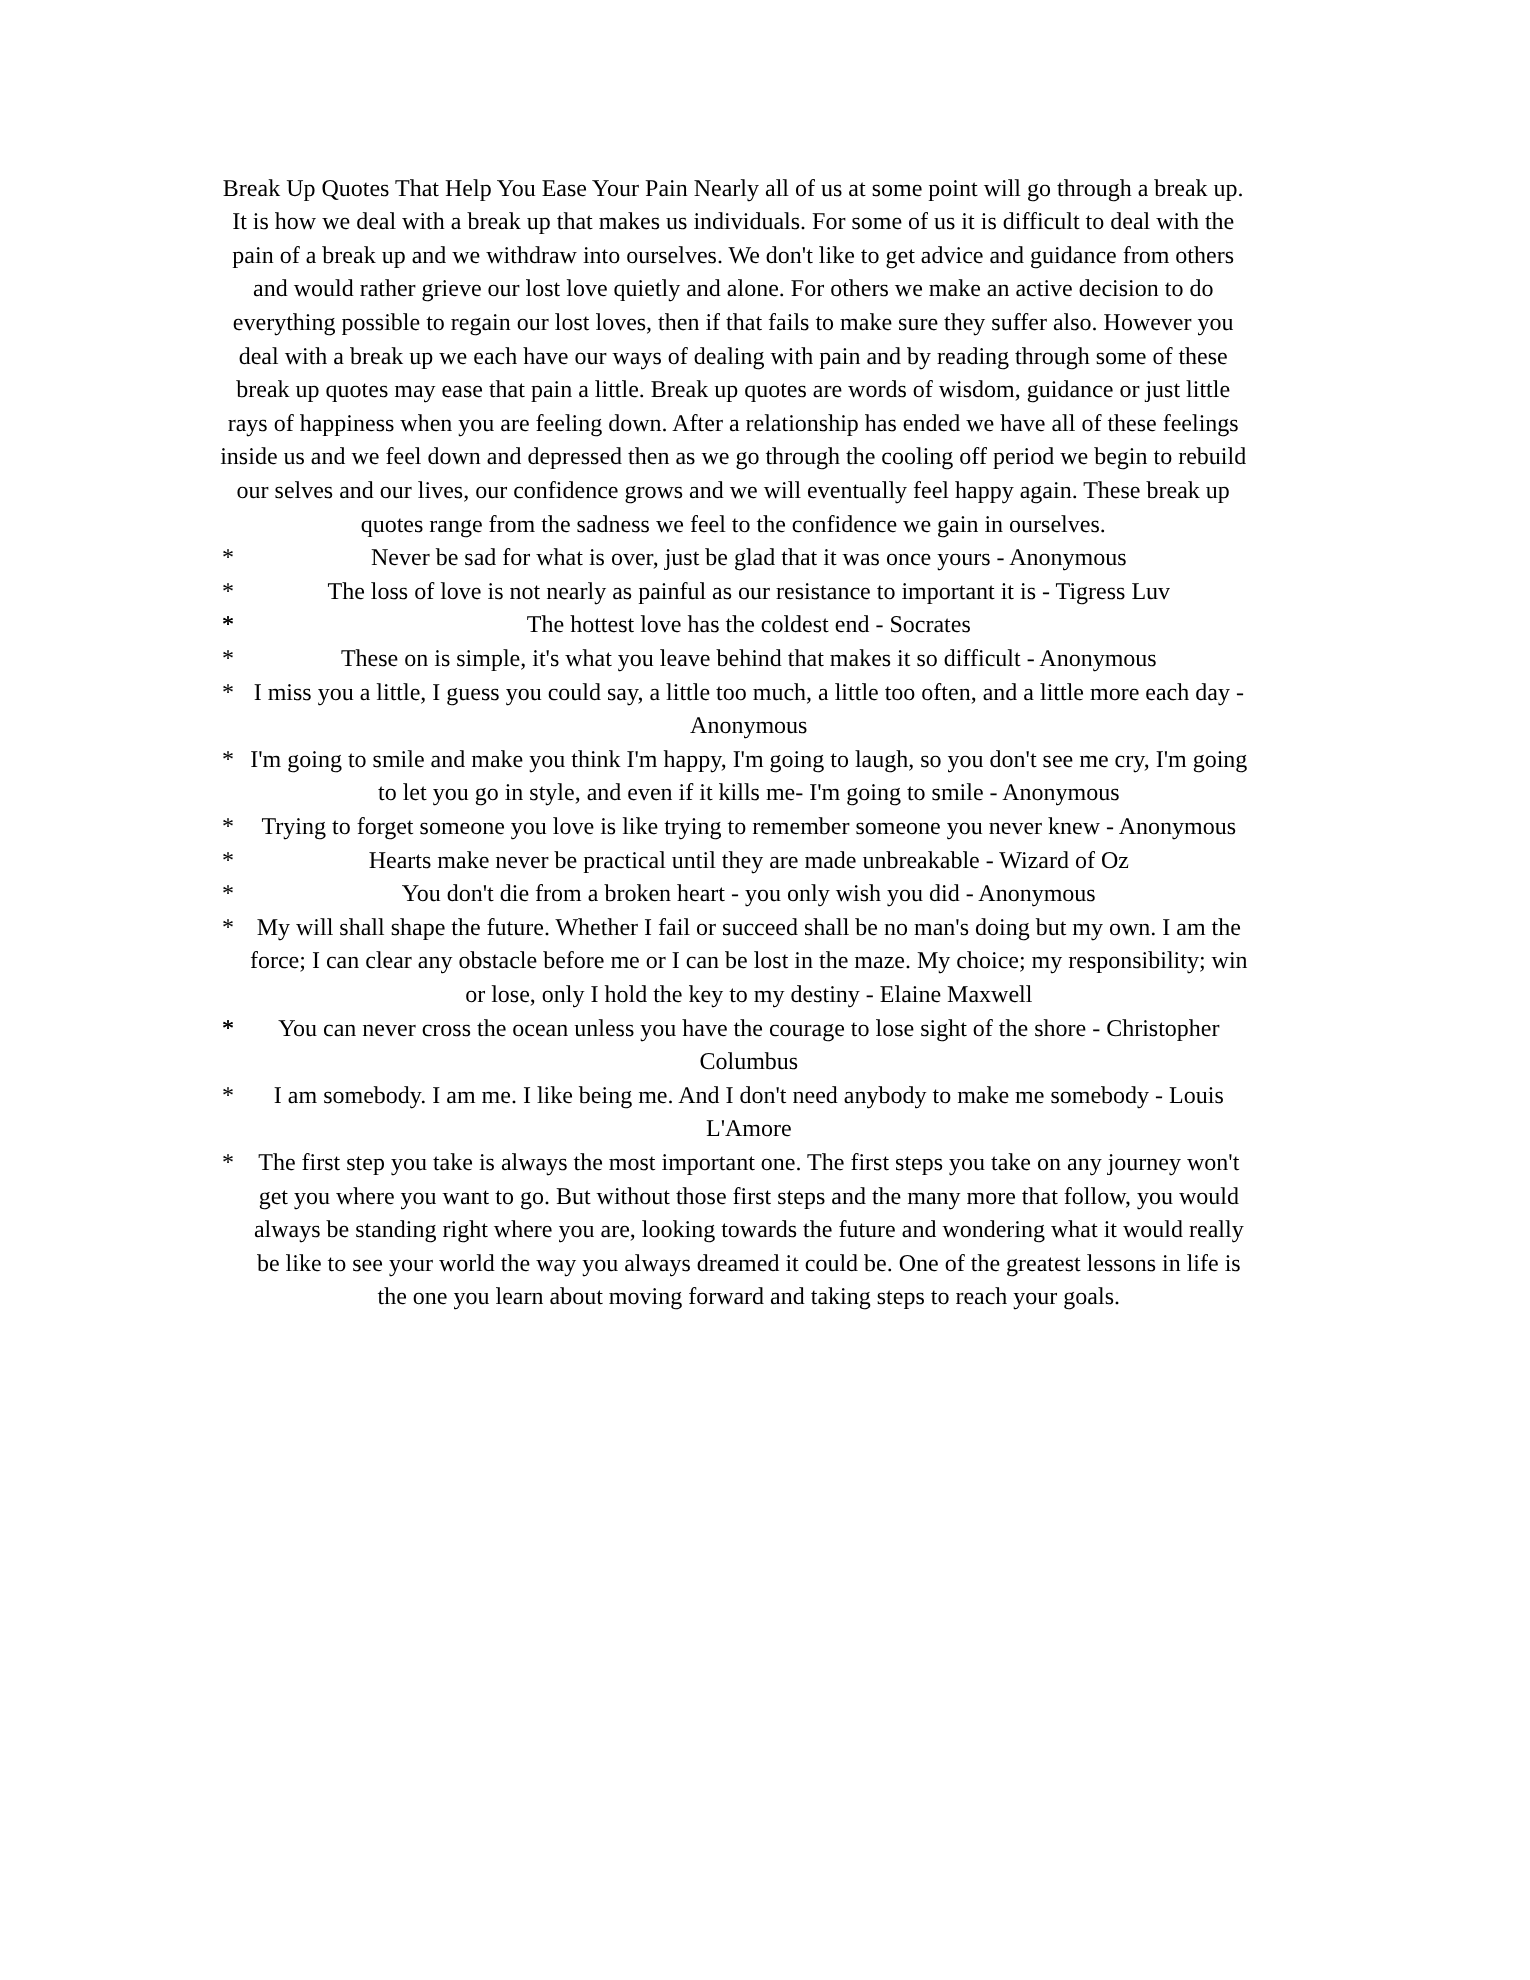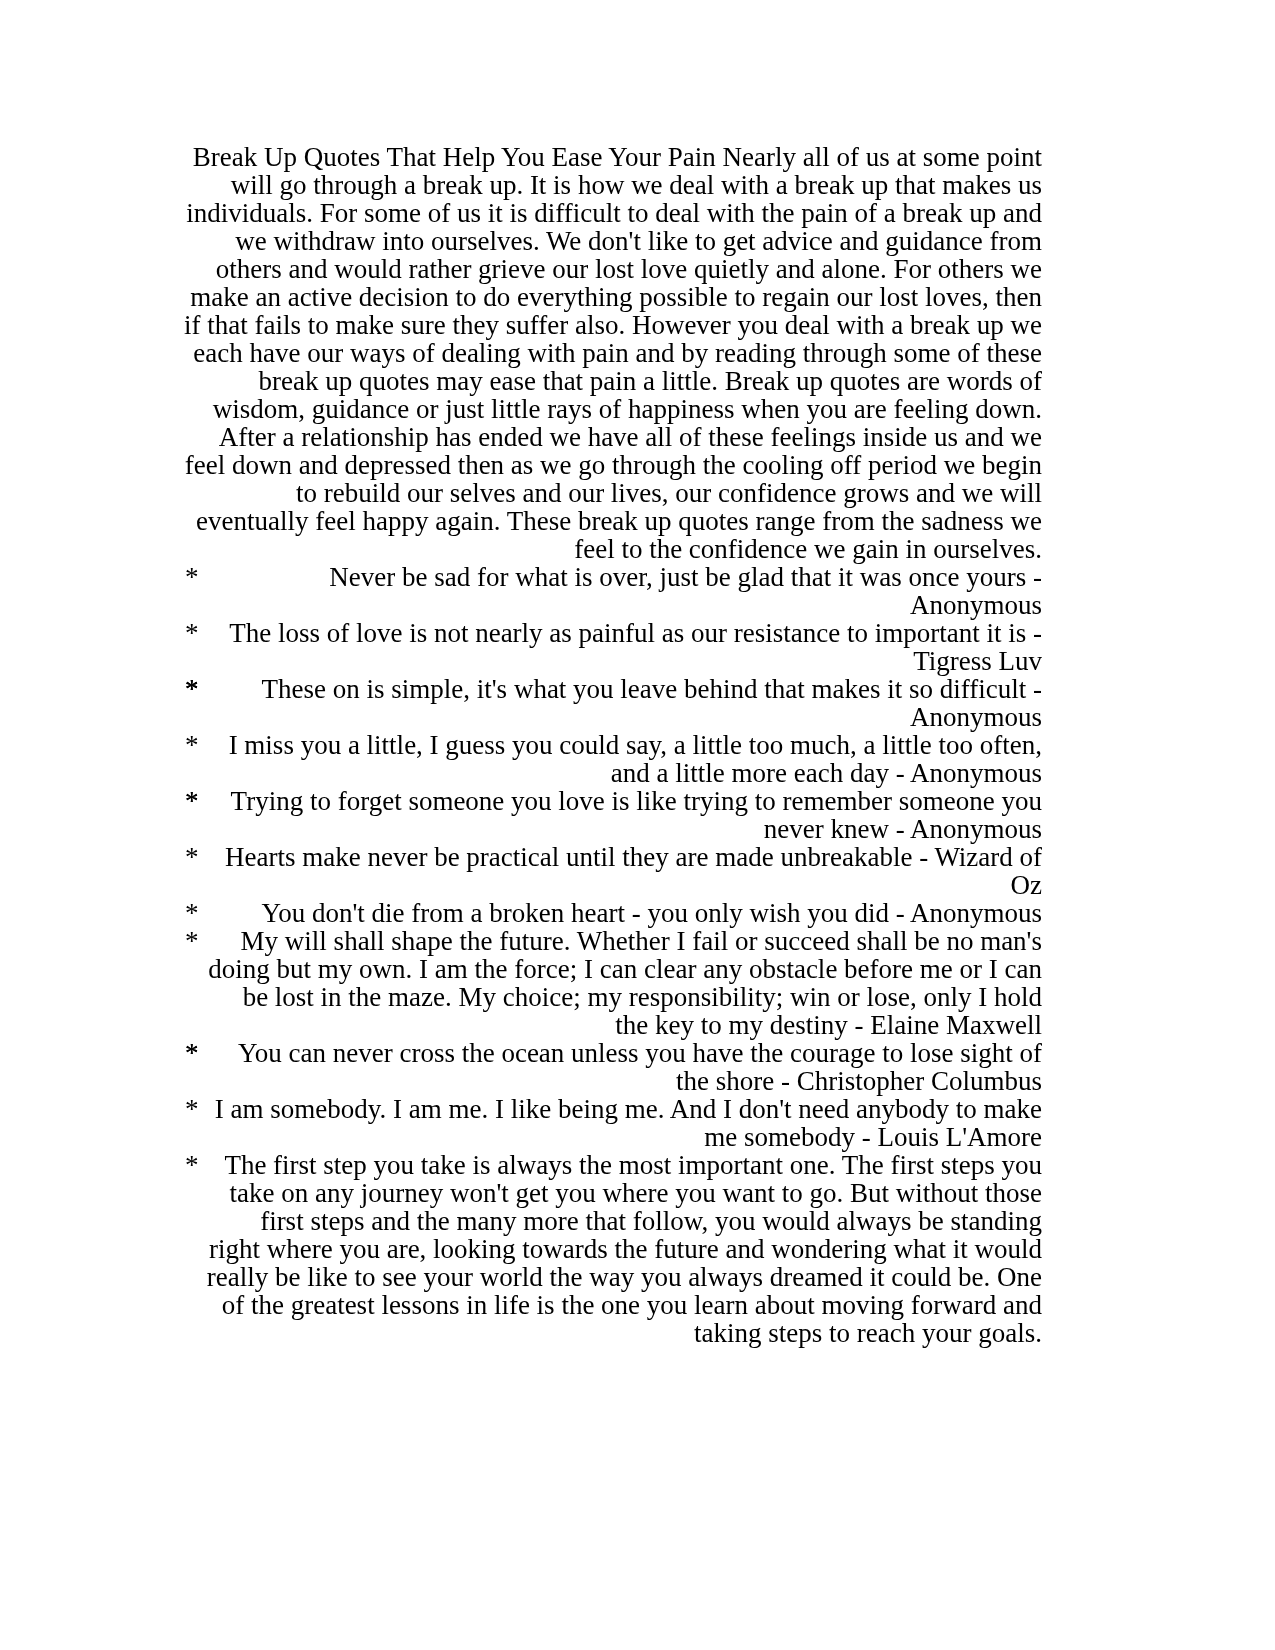--- a/index.html
+++ b/index.html
@@ -14,23 +14,23 @@
     height: 1650px;
     background: #ffffff;
     margin: 0 auto;
     overflow: hidden;
   }
   .content {
     position: absolute;
     left: 180px;
     top: 143px;
     width: 862px;
-    font-size: 27px;
+    font-size: 20px;
     line-height: 28px;
-    text-align: right;
+    text-align: center;
   }
   .intro {
     margin: 0;
   }
   .quote-list {
     list-style: none;
     margin: 0;
     padding: 0;
   }
   .quote-list li {
@@ -56,31 +56,33 @@
       </li>
       <li>
         <span class="bullet">*</span>
         <span class="quote">The loss of love is not nearly as painful as our resistance to important it is - Tigress Luv</span>
       </li>
       <li>
         <span class="bullet">*</span>
       </li>
       <li>
         <span class="bullet">*</span>
+        <span class="quote">The hottest love has the coldest end - Socrates</span>
       </li>
       <li>
         <span class="bullet">*</span>
         <span class="quote">These on is simple, it's what you leave behind that makes it so difficult - Anonymous</span>
       </li>
       <li>
         <span class="bullet">*</span>
         <span class="quote">I miss you a little, I guess you could say, a little too much, a little too often, and a little more each day - Anonymous</span>
       </li>
       <li>
         <span class="bullet">*</span>
+        <span class="quote">I'm going to smile and make you think I'm happy, I'm going to laugh, so you don't see me cry, I'm going to let you go in style, and even if it kills me- I'm going to smile - Anonymous</span>
       </li>
       <li>
         <span class="bullet">*</span>
         <span class="quote">Trying to forget someone you love is like trying to remember someone you never knew - Anonymous</span>
       </li>
       <li>
         <span class="bullet">*</span>
         <span class="quote">Hearts make never be practical until they are made unbreakable - Wizard of Oz</span>
       </li>
       <li>

